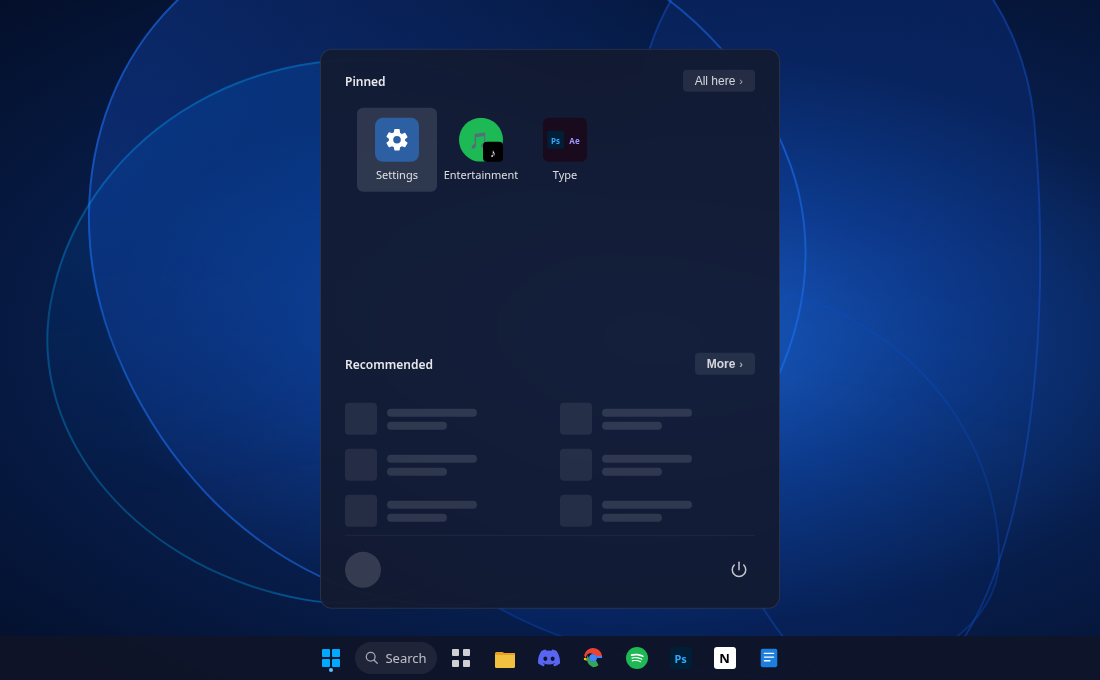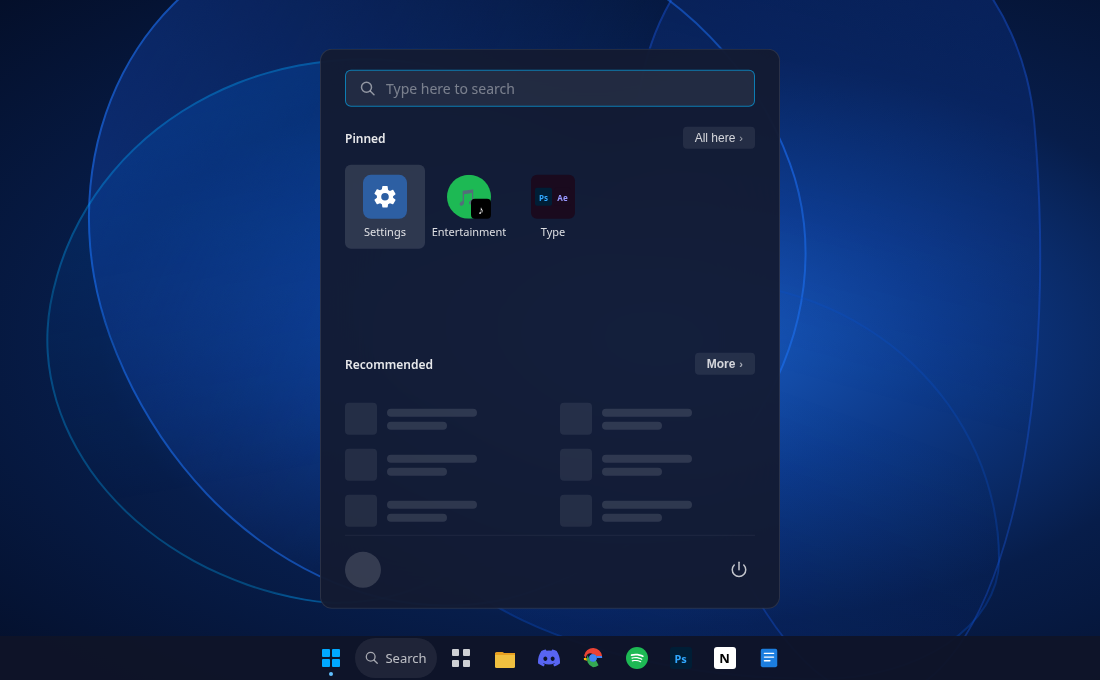--- a/index.html
+++ b/index.html
@@ -164,20 +164,21 @@
       align-items: center;
       gap: 6px;
       padding: 10px 8px;
       border-radius: 6px;
       cursor: pointer;
       width: 80px;
     }
 
     .app-item.active {
       background: rgba(255,255,255,0.12);
+      margin-left: 12px;
     }
 
     .app-icon {
       width: 44px;
       height: 44px;
       border-radius: 8px;
       display: flex;
       align-items: center;
       justify-content: center;
       font-size: 24px;
@@ -310,21 +311,21 @@
     }
 
     .taskbar-center {
       display: flex;
       align-items: center;
       gap: 4px;
     }
 
     .taskbar-item {
       width: 40px;
-      height: 40px;
+      height: 32px;
       display: flex;
       align-items: center;
       justify-content: center;
       border-radius: 6px;
       cursor: pointer;
       position: relative;
     }
 
     
     svg { display: block; }
@@ -377,29 +378,20 @@
 
 <div class="wallpaper">
   <div class="ribbon ribbon-1"></div>
   <div class="ribbon ribbon-2"></div>
   <div class="ribbon ribbon-3"></div>
   <div class="ribbon ribbon-4"></div>
 </div>
 
 <div class="start-menu">
 
-  <div class="search-bar">
-    <span class="search-icon-svg">
-      <svg width="16" height="16" viewBox="0 0 16 16" fill="none">
-        <circle cx="6.5" cy="6.5" r="5" stroke="rgba(255,255,255,0.5)" stroke-width="1.5"></circle>
-        <line x1="10.5" y1="10.5" x2="14" y2="14" stroke="rgba(255,255,255,0.5)" stroke-width="1.5" stroke-linecap="round"></line>
-      </svg>
-    </span>
-    <span class="search-input-text">Type here to search</span>
-  </div>
 
   <div class="section-header">
     <span class="section-title">Pinned</span>
     <button class="all-apps-btn">
       <span>All here</span>
       <span class="chevron-icon">›</span>
     </button>
   </div>
 
   <div class="pinned-grid">

